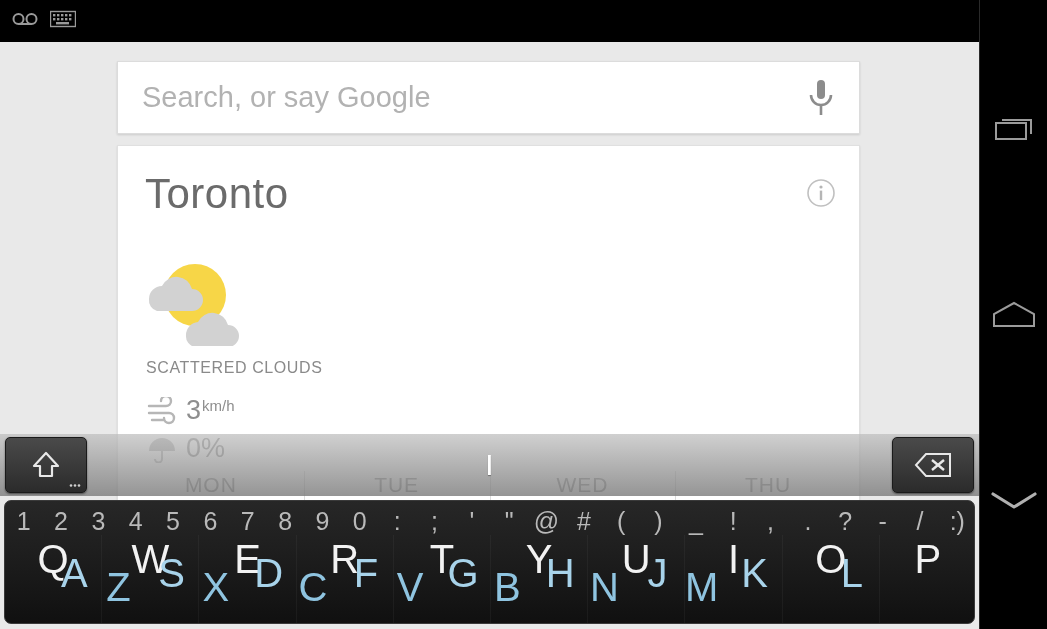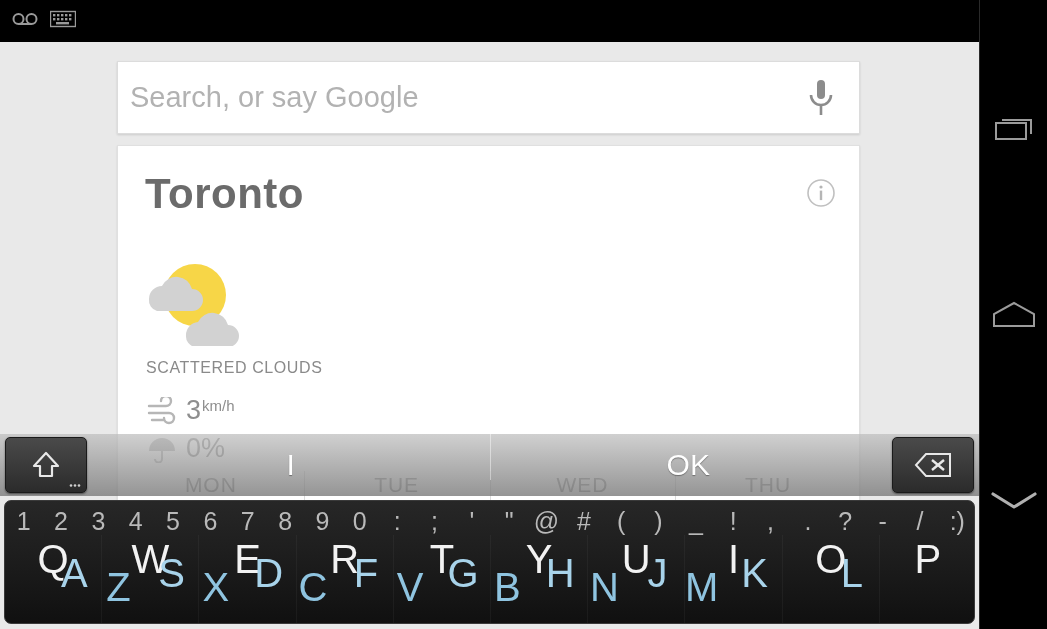--- a/index.html
+++ b/index.html
@@ -53,42 +53,42 @@
     background: #fff;
     border: 1px solid #dcdcdc;
     box-shadow: 0 1px 2px rgba(0,0,0,0.12);
     display: flex; align-items: center;
   }
   #search-input {
     flex: 1; border: 0; outline: none;
     font-size: 29px; color: #b2b2b2;
     font-family: "Liberation Sans", sans-serif;
     background: transparent;
-    padding-left: 12px;
+    padding-left: 24px;
     font-weight: 300;
   }
   #search-input::placeholder { color: #b2b2b2; }
   #mic-btn {
     width: 76px; height: 73px;
     display: flex; align-items: center; justify-content: center;
     cursor: pointer;
   }
 
   
   #weather-card {
     position: absolute; left: 117px; top: 103px;
     width: 743px; height: 420px;
     background: #fff;
     border: 1px solid #e0e0e0;
     box-shadow: 0 1px 2px rgba(0,0,0,0.10);
     overflow: hidden;
   }
   #city-name {
     position: absolute; left: 27px; top: 24px;
-    font-size: 42px; color: #6b6b6b; font-weight: 700;
+    font-size: 42px; color: #6b6b6b; font-weight: 400;
     letter-spacing: 0.5px;
   }
   #info-icon {
     position: absolute; right: 23px; top: 32px;
     width: 30px; height: 30px; cursor: pointer;
   }
   #weather-icon {
     position: absolute; left: 25px; top: 115px;
     width: 110px; height: 85px;
   }
@@ -343,21 +343,20 @@
           </svg>
           <svg width="12" height="5" viewBox="0 0 12 5" style="position:absolute;right:5px;bottom:4px;">
             <circle cx="2" cy="2.5" r="1.3" fill="#d0d0d0"></circle>
             <circle cx="6" cy="2.5" r="1.3" fill="#d0d0d0"></circle>
             <circle cx="10" cy="2.5" r="1.3" fill="#d0d0d0"></circle>
           </svg>
         </div>
 
         <div id="suggestions">
           <span class="sugg">I</span>
-          <span class="sugg">OK</span>
         </div>
 
         <div class="sugg-key">
           <svg width="40" height="28" viewBox="0 0 40 28">
             <path d="M13 3 L37 3 L37 25 L13 25 L3 14 Z" fill="none" stroke="#e8e8e8" stroke-width="2"></path>
             <line x1="19" y1="9" x2="31" y2="19" stroke="#e8e8e8" stroke-width="2.4"></line>
             <line x1="31" y1="9" x2="19" y2="19" stroke="#e8e8e8" stroke-width="2.4"></line>
           </svg>
         </div>
       </div>

